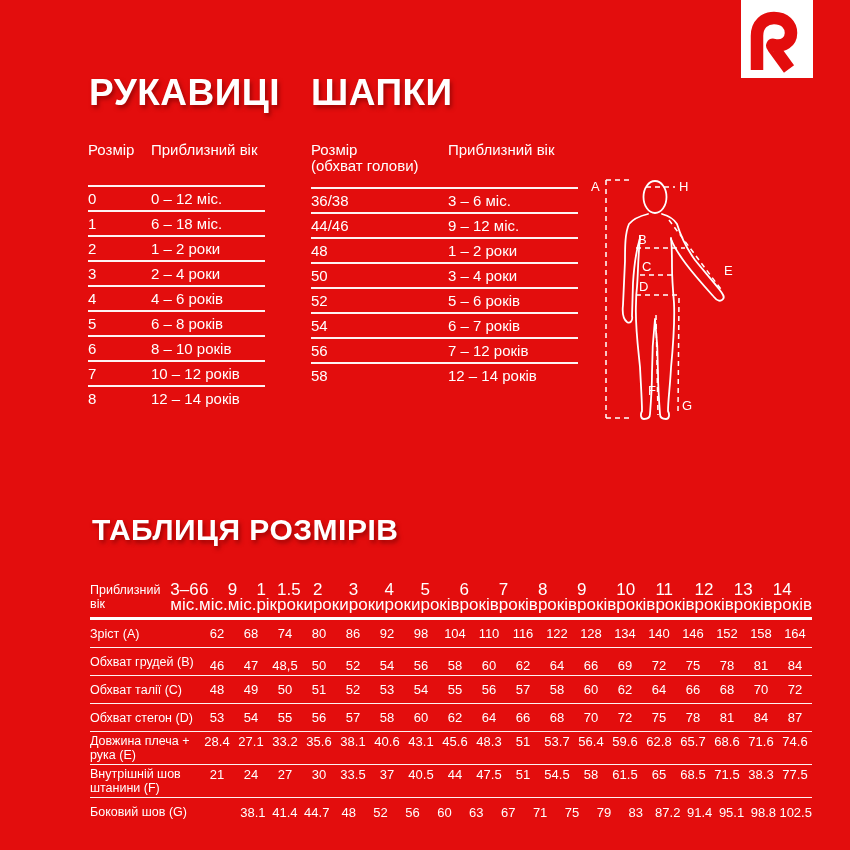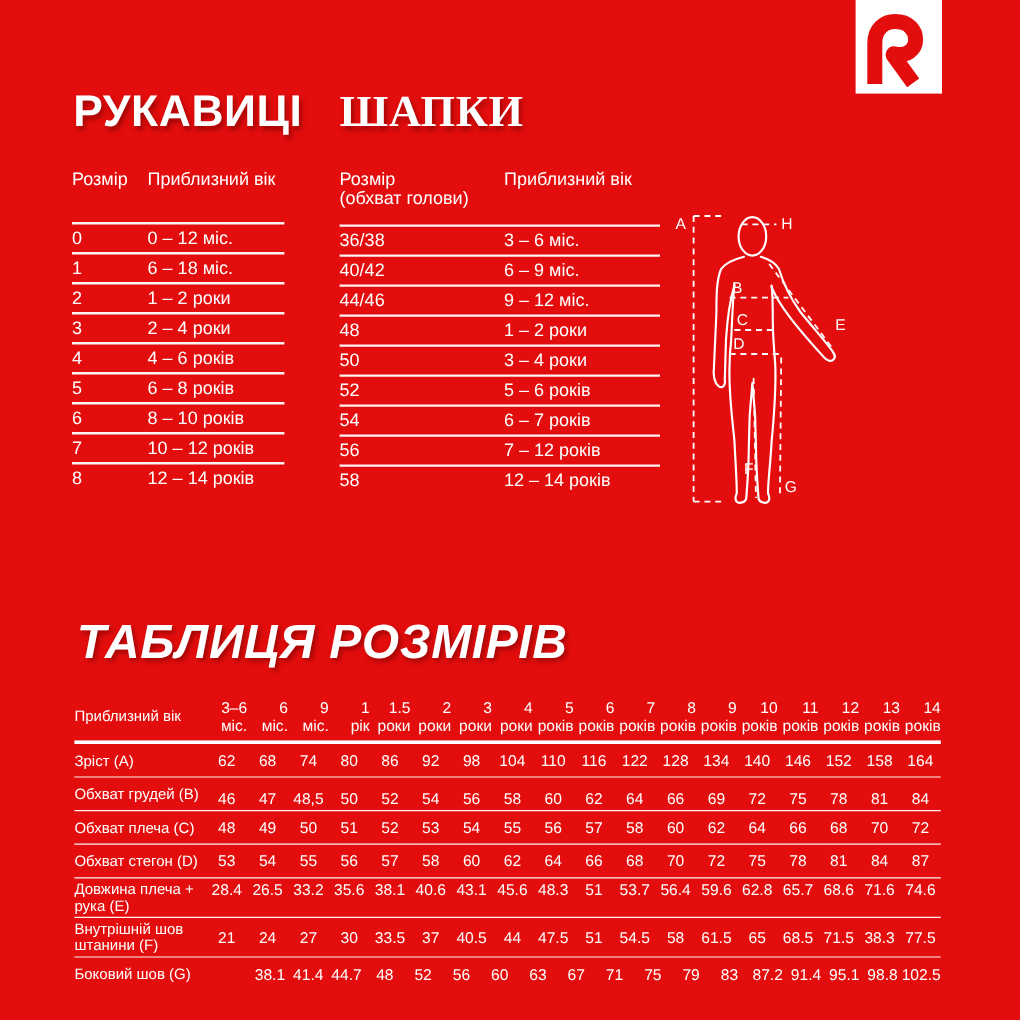--- a/index.html
+++ b/index.html
@@ -1,19 +1,19 @@
 <!DOCTYPE html>
 <html><head>
 <meta charset="utf-8">
 <style>
   :root { --red:#e30d0d; --white:#ffffff; }
   * { margin:0; padding:0; box-sizing:border-box; }
   body { font-family:"Liberation Sans","DejaVu Sans",sans-serif; background:#555; }
   #canvas { position:relative; width:850px; height:850px; background:var(--red); color:var(--white); overflow:hidden; }
-  .abs { position:absolute; }
+  .abs { position:absolute;margin-left:28px; }
 
   
   .logo { left:713px; top:0; width:72px; height:78px; background:var(--white); }
 
   
   .title { font-weight:bold; font-size:37px; letter-spacing:.5px;
            text-shadow:2px 3px 4px rgba(110,0,0,.6); white-space:nowrap; }
 
   
   .small-table { font-size:15px; }
@@ -31,21 +31,21 @@
 
   
   .figure-box { left:555px; top:163px; width:150px; height:264px; }
   .legend { left:712px; top:183px; width:100px; font-size:13px; line-height:15.5px; }
   .legend-item { margin-bottom:12px; }
 
   
   .bt { left:62px; top:582px; width:722px; font-size:13px; }
   .bt-header { display:flex; align-items:center; border-bottom:3px solid var(--white); padding-bottom:5px; min-height:31px; }
   .bt-header-label { width:110px; font-size:12.5px; }
-  .bt-col { flex:1; text-align:right; font-size:13px; line-height:15px; }
+  .bt-col { flex:1; text-align:left; font-size:17px; line-height:15px; }
   .bt-row { display:flex; align-items:center; min-height:28px; padding:2px 0; border-bottom:1.5px solid rgba(255,255,255,.95); }
   .bt-row:last-child { border-bottom:none;gap:37px; }
   .bt-label { width:110px; font-size:12.5px; line-height:14px; padding-right:4px; }
   .bt-cell { flex:1; text-align:center; }
 
   svg text { fill:#fff; font-family:"Liberation Sans","DejaVu Sans",sans-serif; font-size:13px; }
   .outline { fill:none; stroke:#fff; stroke-width:1.8; stroke-linecap:round; stroke-linejoin:round; }
   .dash { fill:none; stroke:#fff; stroke-width:1.5; stroke-dasharray:5 4; }
 </style>
 </head>
@@ -53,21 +53,21 @@
 
 <div id="canvas" style="background: rgb(227, 13, 13);">
 
   <div class="abs logo">
     <svg width="72" height="78" viewBox="0 0 72 78">
       <path d="M16,70 L16,36 C16,24 24,18 33,18 C44,18 50,25 50,33 C50,42 42,47 33,45 C31.2,44.6 30.8,45.6 32,47 L48,69" fill="none" stroke="#e30d0d" stroke-width="12.5" stroke-linejoin="round" stroke-linecap="butt"></path>
     </svg>
   </div>
 
   <div class="abs title" style="left:61px; top:72px;">РУКАВИЦІ</div>
-  <div class="abs title" style="left:283px; top:72px;font-family:Liberation Serif, serif;">ШАПКИ</div>
+  <div class="abs title" style="left:283px; top:72px;">ШАПКИ</div>
 
   <div class="abs small-table mittens">
     <div class="sm-header">
       <div class="c1">Розмір</div>
       <div>Приблизний вік</div>
     </div>
     <div class="sm-rows">
 
     <div class="sm-row">
           <div class="c1">0</div>
@@ -114,24 +114,20 @@
         <div>Розмір</div>
         <div>(обхват голови)</div>
       </div>
       <div>Приблизний вік</div>
     </div>
     <div class="sm-rows">
 
         <div class="sm-row">
           <div class="c1">36/38</div>
           <div>3 – 6 міс.</div>
-        </div>
-        <div class="sm-row">
-          <div class="c1">40/42</div>
-          <div>6 – 9 міс.</div>
         </div>
         <div class="sm-row">
           <div class="c1">44/46</div>
           <div>9 – 12 міс.</div>
         </div>
         <div class="sm-row">
           <div class="c1">48</div>
           <div>1 – 2 роки</div>
         </div>
         <div class="sm-row">
@@ -193,21 +189,21 @@
   <div class="legend-item"></div>
       <div class="legend-item"></div>
       <div class="legend-item"></div>
       <div class="legend-item"></div>
       <div class="legend-item"></div>
       <div class="legend-item"></div>
       <div class="legend-item"></div>
       <div class="legend-item"></div>
     </div>
 
-  <div class="abs title" style="left:64px; top:513px; font-size:40px;font-style:italic;">ТАБЛИЦЯ РОЗМІРІВ</div>
+  <div class="abs title" style="left:64px; top:513px; font-size:30px;">ТАБЛИЦЯ РОЗМІРІВ</div>
 
   <div class="abs bt">
     <div class="bt-header">
       <div class="bt-header-label">Приблизний вік</div>
       <div style="display:flex; flex:1;">
 
       <div class="bt-col">
             <div>3–6</div>
             <div>міс.</div>
           </div>
@@ -323,21 +319,21 @@
             <div class="bt-cell">66</div>
             <div class="bt-cell">69</div>
             <div class="bt-cell">72</div>
             <div class="bt-cell">75</div>
             <div class="bt-cell">78</div>
             <div class="bt-cell">81</div>
             <div class="bt-cell">84</div>
           </div>
         </div>
         <div class="bt-row">
-          <div class="bt-label">Обхват плеча (C)</div>
+          <div class="bt-label">Обхват талії (C)</div>
           <div style="display:flex; flex:1; align-self:stretch; align-items:center;">
             <div class="bt-cell">48</div>
             <div class="bt-cell">49</div>
             <div class="bt-cell">50</div>
             <div class="bt-cell">51</div>
             <div class="bt-cell">52</div>
             <div class="bt-cell">53</div>
             <div class="bt-cell">54</div>
             <div class="bt-cell">55</div>
             <div class="bt-cell">56</div>
@@ -372,42 +368,42 @@
             <div class="bt-cell">78</div>
             <div class="bt-cell">81</div>
             <div class="bt-cell">84</div>
             <div class="bt-cell">87</div>
           </div>
         </div>
         <div class="bt-row">
           <div class="bt-label">Довжина плеча + рука (E)</div>
           <div style="display:flex; flex:1; align-self:stretch; align-items:flex-start;">
             <div class="bt-cell">28.4</div>
-            <div class="bt-cell">26.5</div>
+            <div class="bt-cell">27.1</div>
             <div class="bt-cell">33.2</div>
             <div class="bt-cell">35.6</div>
             <div class="bt-cell">38.1</div>
             <div class="bt-cell">40.6</div>
             <div class="bt-cell">43.1</div>
             <div class="bt-cell">45.6</div>
             <div class="bt-cell">48.3</div>
             <div class="bt-cell">51</div>
             <div class="bt-cell">53.7</div>
             <div class="bt-cell">56.4</div>
             <div class="bt-cell">59.6</div>
             <div class="bt-cell">62.8</div>
             <div class="bt-cell">65.7</div>
             <div class="bt-cell">68.6</div>
             <div class="bt-cell">71.6</div>
             <div class="bt-cell">74.6</div>
           </div>
         </div>
         <div class="bt-row">
           <div class="bt-label">Внутрішній шов штанини (F)</div>
-          <div style="display:flex; flex:1; align-self:stretch; align-items:center;">
+          <div style="display:flex; flex:1; align-self:stretch; align-items:flex-start;">
             <div class="bt-cell">21</div>
             <div class="bt-cell">24</div>
             <div class="bt-cell">27</div>
             <div class="bt-cell">30</div>
             <div class="bt-cell">33.5</div>
             <div class="bt-cell">37</div>
             <div class="bt-cell">40.5</div>
             <div class="bt-cell">44</div>
             <div class="bt-cell">47.5</div>
             <div class="bt-cell">51</div>

